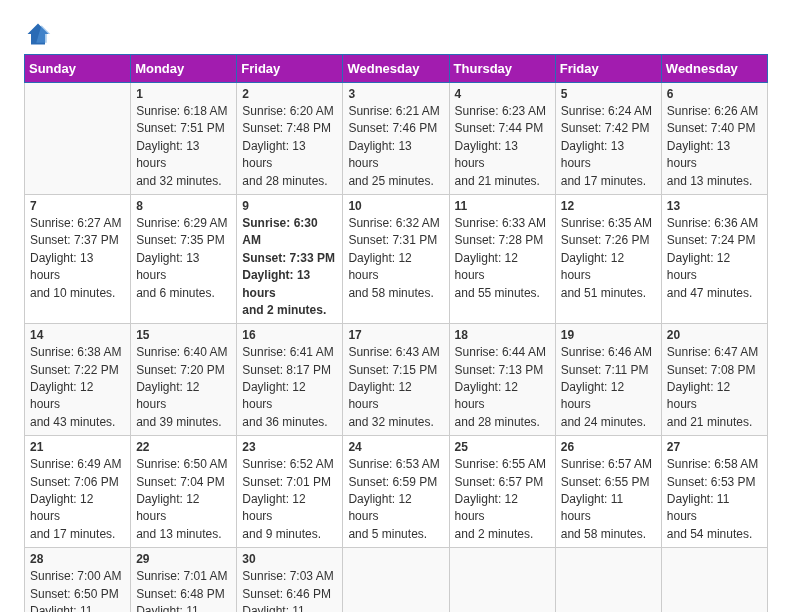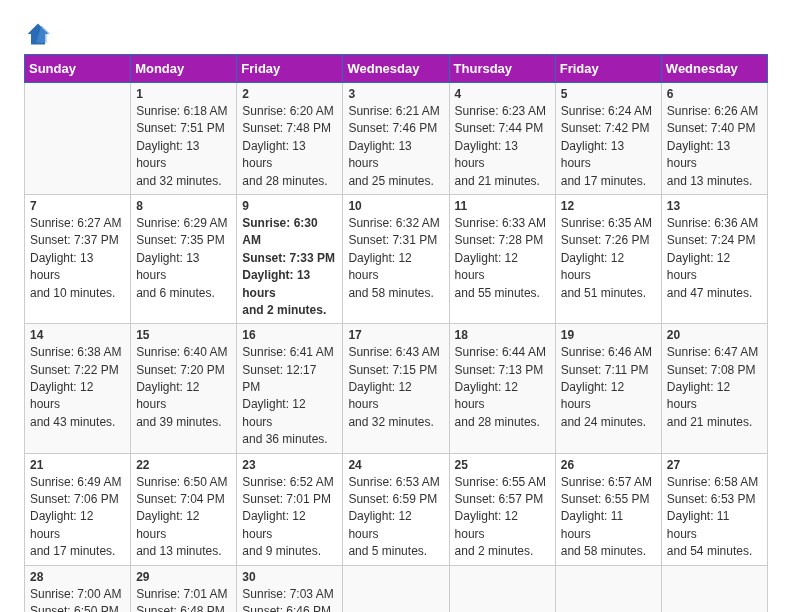--- a/index.html
+++ b/index.html
@@ -223,21 +223,21 @@
         <td>
           <span class="day-number">15</span>
           <div class="cell-content" style="white-space: pre-line;">Sunrise: 6:40 AM
 Sunset: 7:20 PM
 Daylight: 12 hours
 and 39 minutes.</div>
         </td>
         <td>
           <span class="day-number">16</span>
           <div class="cell-content" style="white-space: pre-line;">Sunrise: 6:41 AM
-Sunset: 12:17 PM
+Sunset: 8:17 PM
 Daylight: 12 hours
 and 36 minutes.</div>
         </td>
         <td>
           <span class="day-number">17</span>
           <div class="cell-content" style="white-space: pre-line;">Sunrise: 6:43 AM
 Sunset: 7:15 PM
 Daylight: 12 hours
 and 32 minutes.</div>
         </td>

